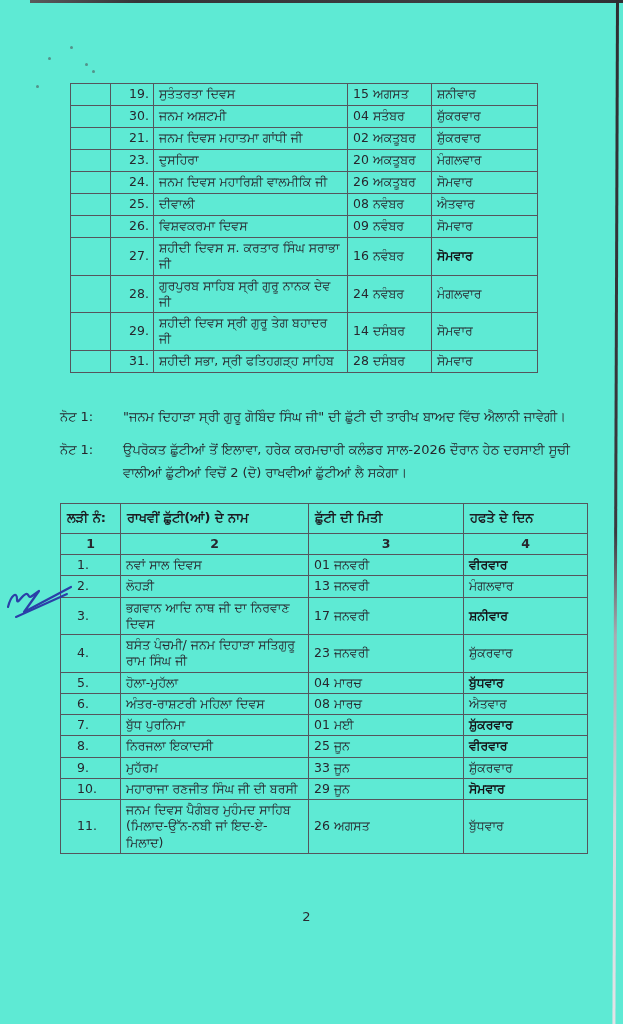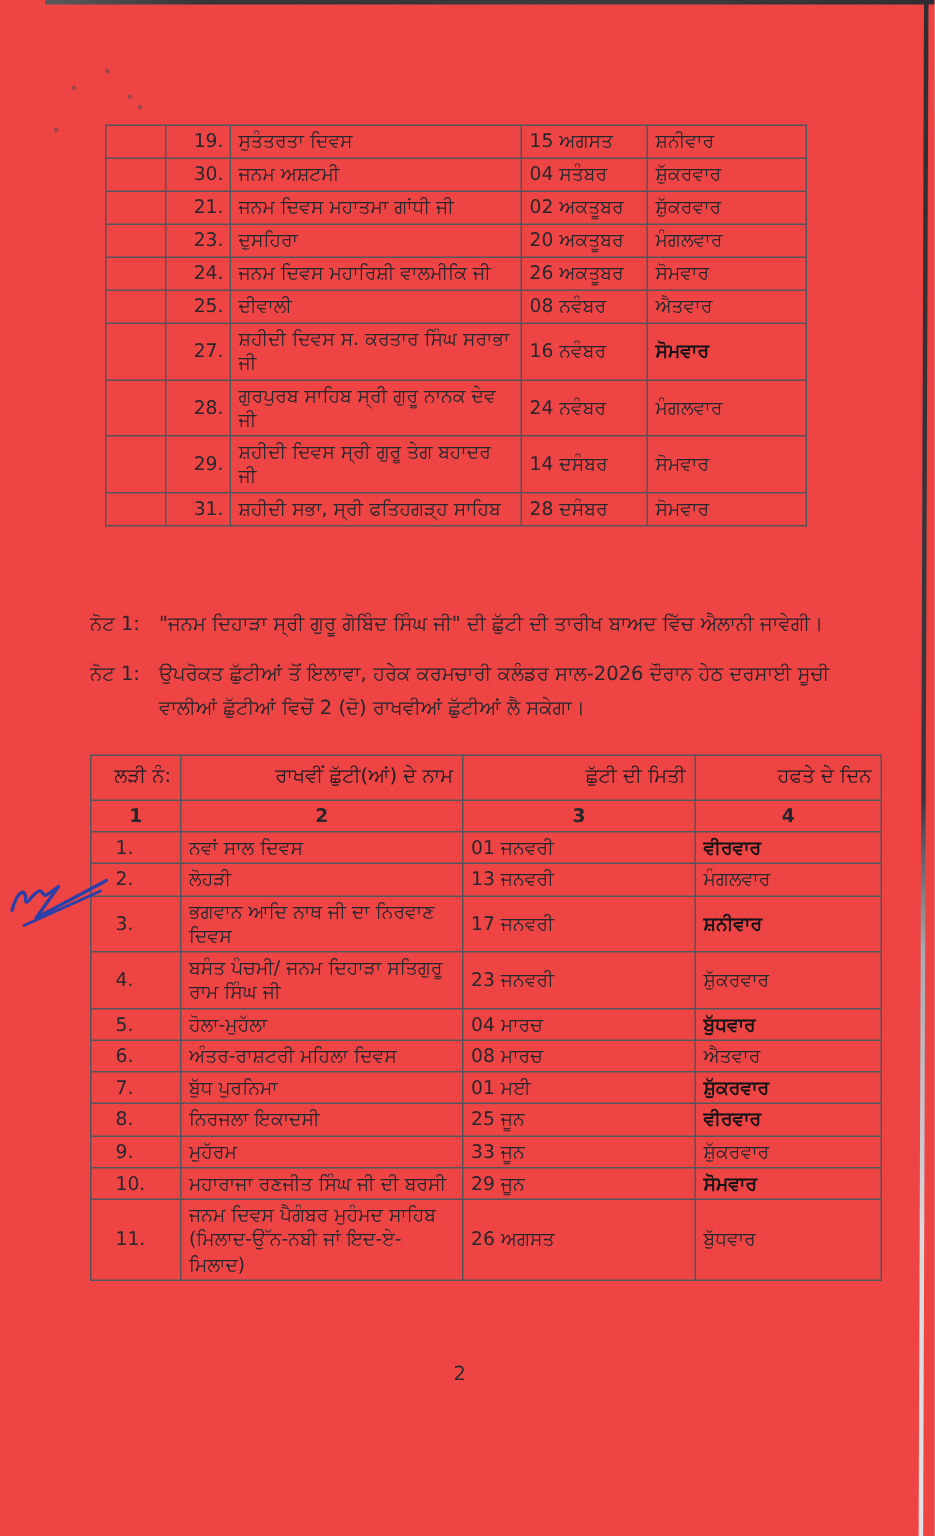--- a/index.html
+++ b/index.html
@@ -4,21 +4,21 @@
 <style>
   html,body{margin:0;padding:0;}
   body{
     font-family:"DejaVu Sans","Liberation Sans",sans-serif;
     background:#e9e9ea;
   }
   .page{
     position:relative;
     width:623px;height:1024px;
     margin:0 auto;
-    background:#ef4444;
+    background:#5eead4;
     overflow:hidden;
     color:#27272e;
   }
   
   .scan-top-line{
     position:absolute;top:0;left:30px;width:593px;height:3px;
     background:linear-gradient(to right,#5a5a5c,#353538 18%,#3c3c40 70%,#2f2f33);
   }
   .scan-right-line{
     position:absolute;top:0;left:616px;width:3px;height:1024px;
@@ -35,27 +35,27 @@
     vertical-align:middle;
     overflow:hidden;
     word-wrap:break-word;
   }
   .bold{font-weight:bold;color:#141418;}
   .holiday-table{position:absolute;left:70px;top:83px;width:467px;}
   .holiday-table td{height:17px;}
   .holiday-table .c-no{text-align:right;padding-right:4px;}
   .holiday-table .c-empty{padding:0;}
   .reserved-table{position:absolute;left:60px;top:503px;width:527px;}
-  .reserved-table th{font-weight:normal;text-align:right;padding:6px 6px;font-size:13px;color:#1c1c22;}
+  .reserved-table th{font-weight:bold;text-align:left;padding:6px 6px;font-size:13px;color:#1c1c22;}
   .reserved-table .num-row td{text-align:center;font-weight:bold;height:14px;padding:2px;}
   .reserved-table .c-no{padding-left:16px;height:16px;}
   
   .note{
     position:absolute;left:60px;width:522px;
-    display:flex;font-size:13px;line-height:1.75;color:#26262c;
+    display:flex;font-size:13px;line-height:1.75;color:#26262c;gap:17px;
   }
   .note .note-label{flex:0 0 46px;font-weight:500;}
   .note .note-text{flex:1;}
   .note-1{top:406px;}
   .note-2{top:439px;}
   
   .page-number{
     position:absolute;left:0;right:10px;top:909px;
     text-align:center;font-size:13px;color:#2a2a30;
   }
@@ -127,20 +127,27 @@
         </tr>
 
         <tr>
           <td class="c-empty"></td>
           <td class="c-no">25.</td>
           <td class="c-name">ਦੀਵਾਲੀ</td>
           <td class="c-date">08 ਨਵੰਬਰ</td>
           <td class="c-day">ਐਤਵਾਰ</td>
         </tr>
 
+        <tr>
+          <td class="c-empty"></td>
+          <td class="c-no">26.</td>
+          <td class="c-name">ਵਿਸ਼ਵਕਰਮਾ ਦਿਵਸ</td>
+          <td class="c-date">09 ਨਵੰਬਰ</td>
+          <td class="c-day">ਸੋਮਵਾਰ</td>
+        </tr>
 
         <tr>
           <td class="c-empty"></td>
           <td class="c-no">27.</td>
           <td class="c-name">ਸ਼ਹੀਦੀ ਦਿਵਸ ਸ. ਕਰਤਾਰ ਸਿੰਘ ਸਰਾਭਾ ਜੀ</td>
           <td class="c-date">16 ਨਵੰਬਰ</td>
           <td class="c-day bold">ਸੋਮਵਾਰ</td>
         </tr>
 
         <tr>

